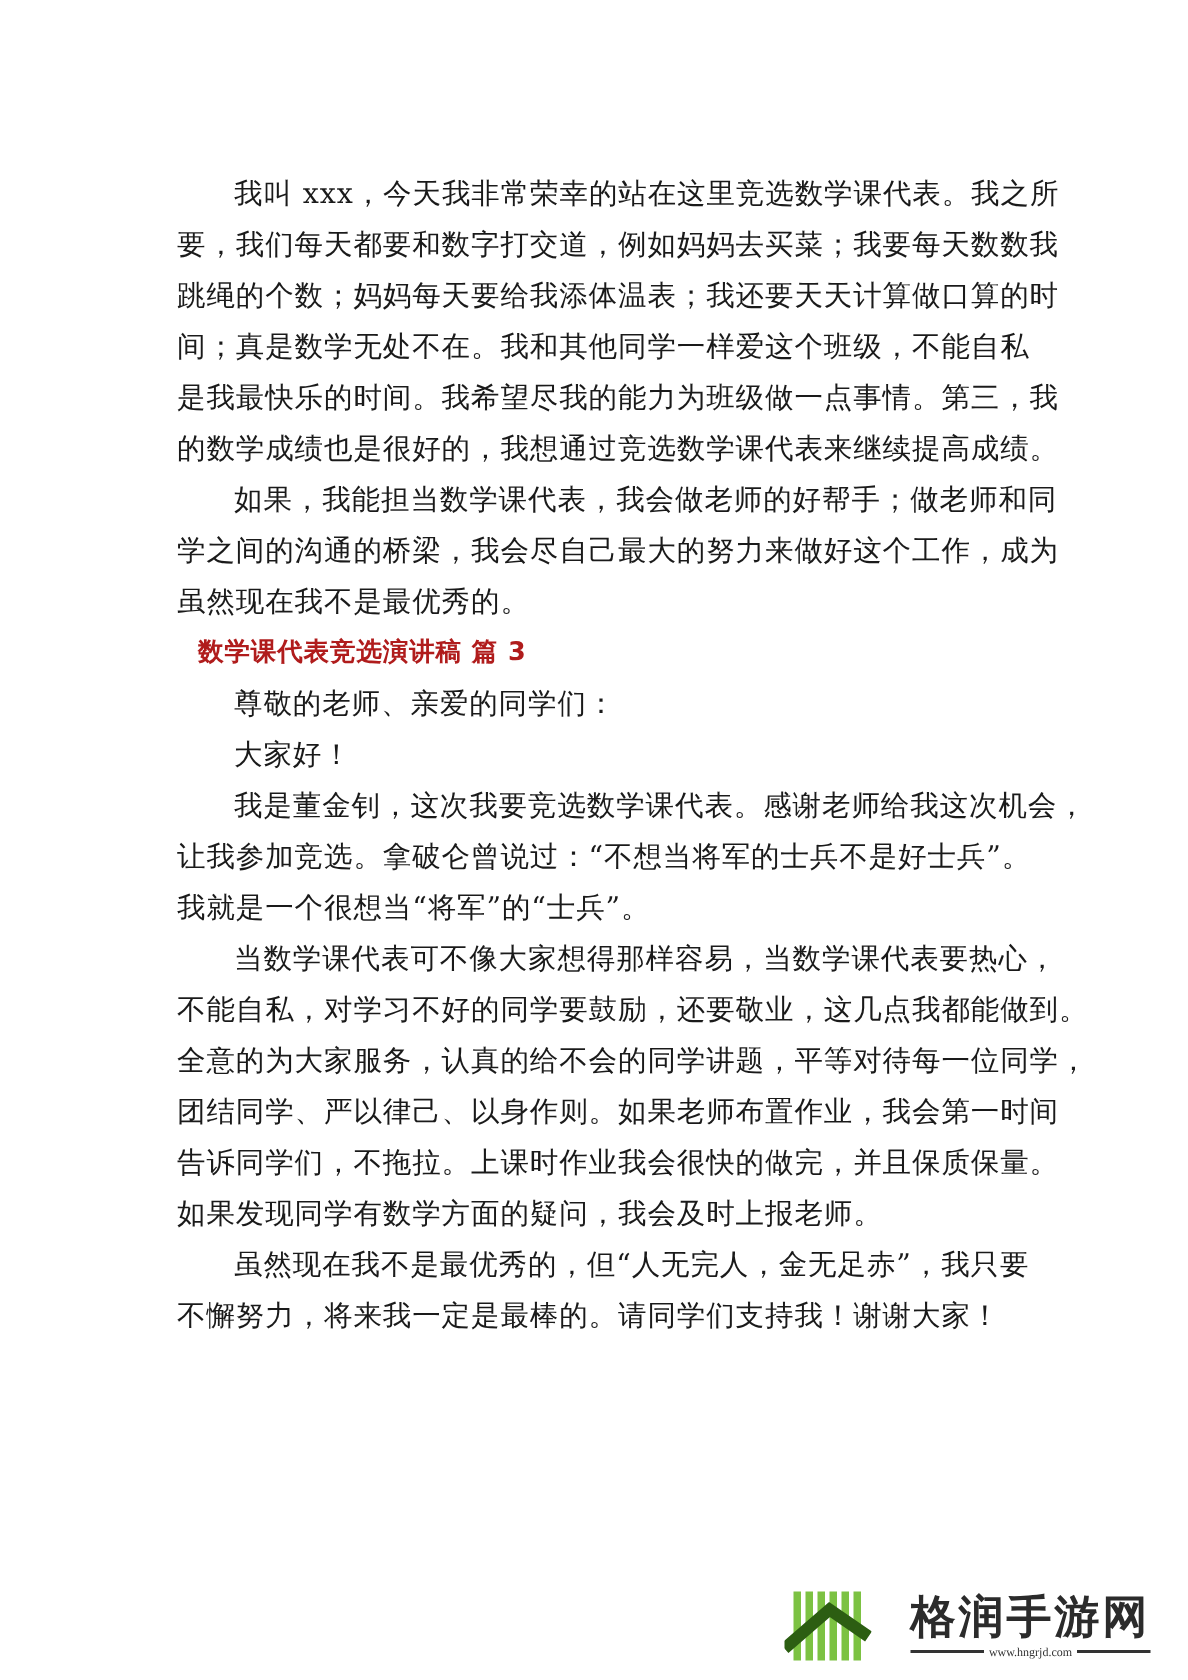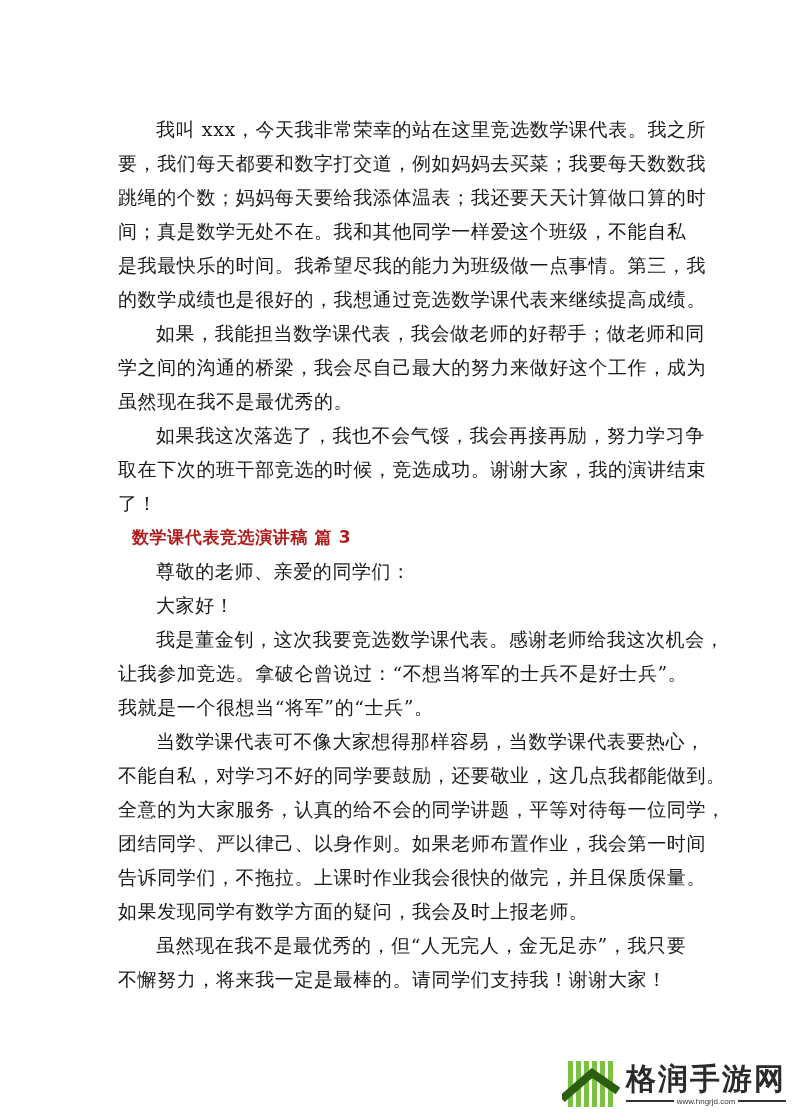--- a/index.html
+++ b/index.html
@@ -2,50 +2,45 @@
 <html><head>
 <meta charset="utf-8">
 <style>
   html, body { margin: 0; padding: 0; background: #ffffff; }
   body { width: 792px; height: 1120px; position: relative; overflow: hidden;
     font-family: "DejaVu Serif", "Liberation Serif", serif; color: #1a1a1a; }
   .page { position: absolute; left: 118px; top: 112px; width: 560px; }
   .line { font-size: 19px; height: 34px; line-height: 34px; white-space: nowrap; letter-spacing: 0.6px; }
   .indent { padding-left: 38px; }
   .heading { color: #b01c1c; font-weight: bold; font-family: "DejaVu Sans", "Liberation Sans", sans-serif; font-size: 17px; margin-left: 14px; }
-  .logo { position: absolute; left: 562px; top: 1055px; display: flex; align-items: center; }
+  .logo { position: absolute; left: 523px; top: 1055px; display: flex; align-items: center; gap: 20px; }
   .logo-icon { width: 58px; height: 56px; }
   .logo-text { margin-left: 6px; display: flex; flex-direction: column; }
   .logo-name { font-family: "DejaVu Sans", sans-serif; font-size: 30px; font-weight: bold; color: #2b2b2b; letter-spacing: 2px; line-height: 36px; }
-  .logo-url { display: flex; align-items: center; font-family: Liberation Sans, sans-serif; font-size: 8px; color: #333; }
+  .logo-url { display: flex; align-items: center; font-family: Liberation Serif, serif; font-size: 8px; color: #333; }
   .logo-url .rule { height: 2px; background: #333; flex: 1; width: 40px; }
   .logo-url span.u { padding: 0 3px; }
 </style>
 </head>
 <body>
 
 <div class="page">
 
   <div>
     <div class="line indent">我叫 xxx，今天我非常荣幸的站在这里竞选数学课代表。我之所</div>
     <div class="line">要，我们每天都要和数字打交道，例如妈妈去买菜；我要每天数数我</div>
     <div class="line">跳绳的个数；妈妈每天要给我添体温表；我还要天天计算做口算的时</div>
     <div class="line">间；真是数学无处不在。我和其他同学一样爱这个班级，不能自私</div>
     <div class="line">是我最快乐的时间。我希望尽我的能力为班级做一点事情。第三，我</div>
     <div class="line">的数学成绩也是很好的，我想通过竞选数学课代表来继续提高成绩。</div>
   </div>
   <div>
     <div class="line indent">如果，我能担当数学课代表，我会做老师的好帮手；做老师和同</div>
     <div class="line">学之间的沟通的桥梁，我会尽自己最大的努力来做好这个工作，成为</div>
     <div class="line">虽然现在我不是最优秀的。</div>
-  </div>
-  <div>
-    <div class="line indent">如果我这次落选了，我也不会气馁，我会再接再励，努力学习争</div>
-    <div class="line">取在下次的班干部竞选的时候，竞选成功。谢谢大家，我的演讲结束</div>
-    <div class="line">了！</div>
   </div>
 
   <div class="line heading">数学课代表竞选演讲稿 篇 3</div>
 
   <div class="line indent">尊敬的老师、亲爱的同学们：</div>
   <div class="line indent">大家好！</div>
 
   <div>
     <div class="line indent">我是董金钊，这次我要竞选数学课代表。感谢老师给我这次机会，</div>
     <div class="line">让我参加竞选。拿破仑曾说过：“不想当将军的士兵不是好士兵”。</div>

